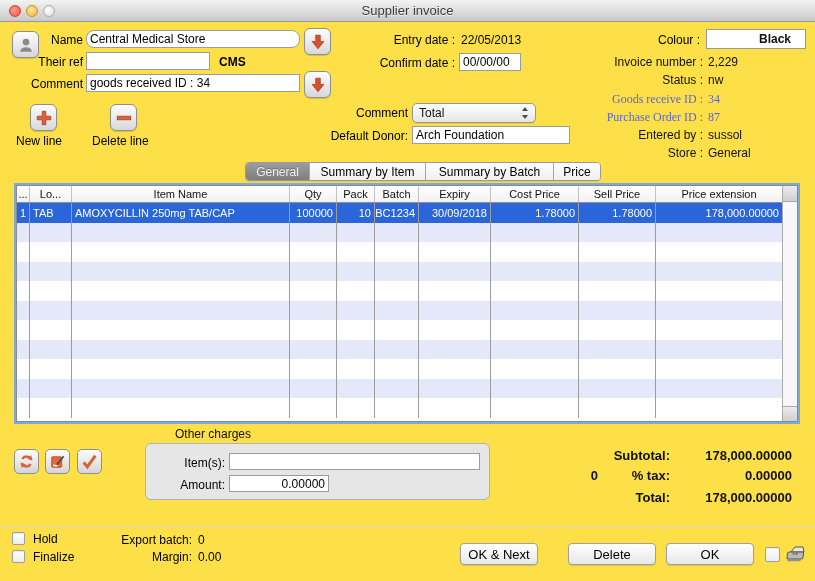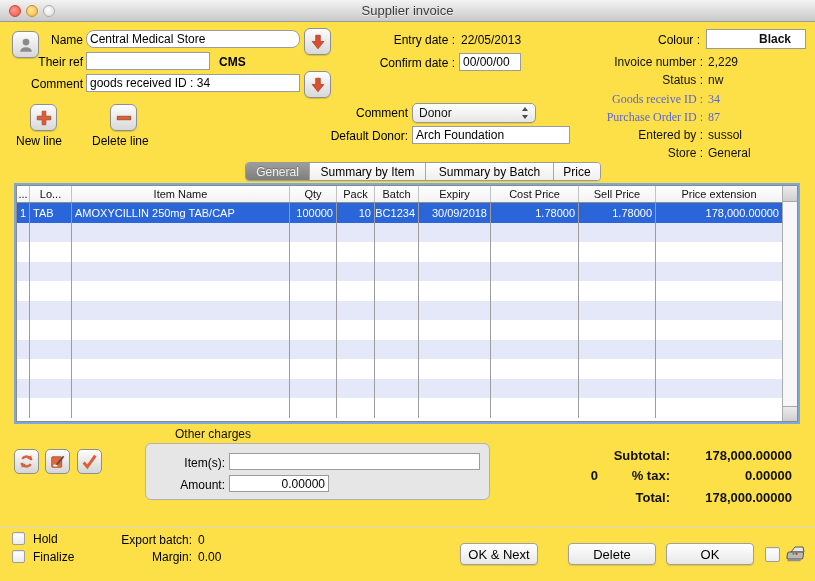--- a/index.html
+++ b/index.html
@@ -133,21 +133,21 @@
     </svg>
   </div>
 
   <div class="lbl r" style="left:330px; top:33px; width:125px;">Entry date :</div>
   <div class="lbl" style="left:461px; top:33px;">22/05/2013</div>
   <div class="lbl r" style="left:330px; top:56px; width:125px;">Confirm date :</div>
   <input class="box" style="left: 459px; top: 53px; width: 62px;" value="00/00/00">
 
   <div class="lbl r" style="left:330px; top:106px; width:78px;">Comment</div>
   <div class="popup">
-    <span>Donor</span>
+    <span>Total</span>
     <svg class="stepper" width="8" height="14" viewBox="0 0 8 14">
       <path d="M4 1 L7 5 H1 z" fill="#4a4a4a"></path>
         <path d="M4 13 L1 9 H7 z" fill="#4a4a4a"></path>
     </svg>
   </div>
   <div class="lbl r" style="left:320px; top:129px; width:88px;">Default Donor:</div>
   <input class="box" style="left: 412px; top: 126px; width: 158px;" value="Arch Foundation">
 
   <div class="lbl r" style="left:560px; top:33px; width:140px;">Colour :</div>
   <div class="colourctl">

